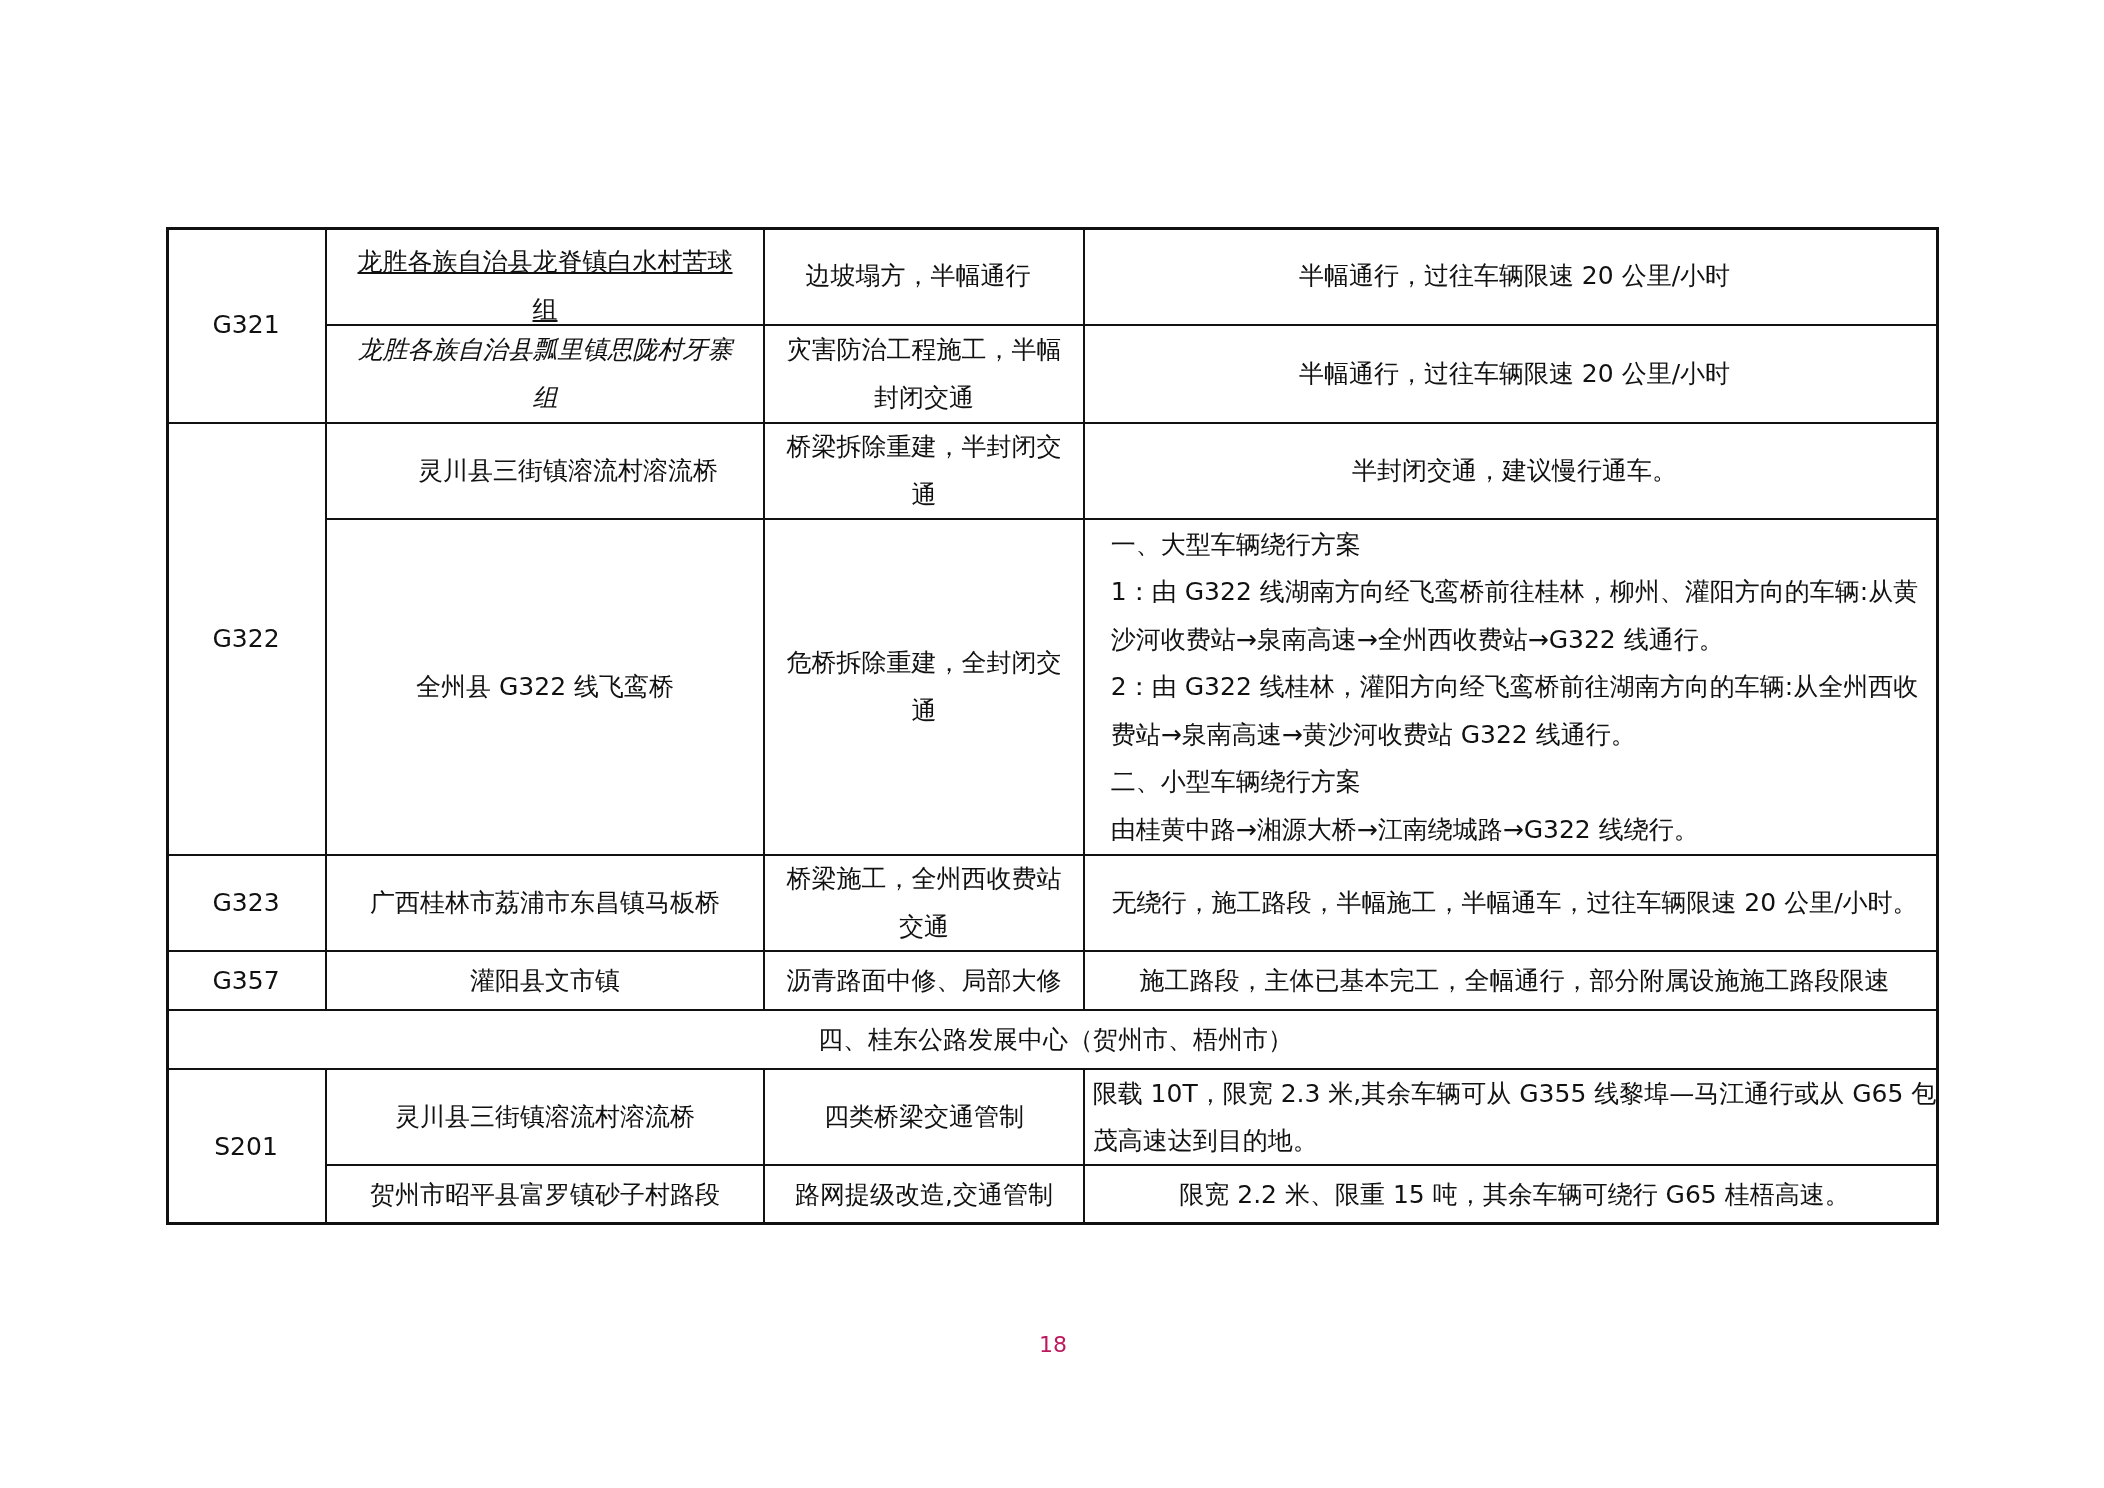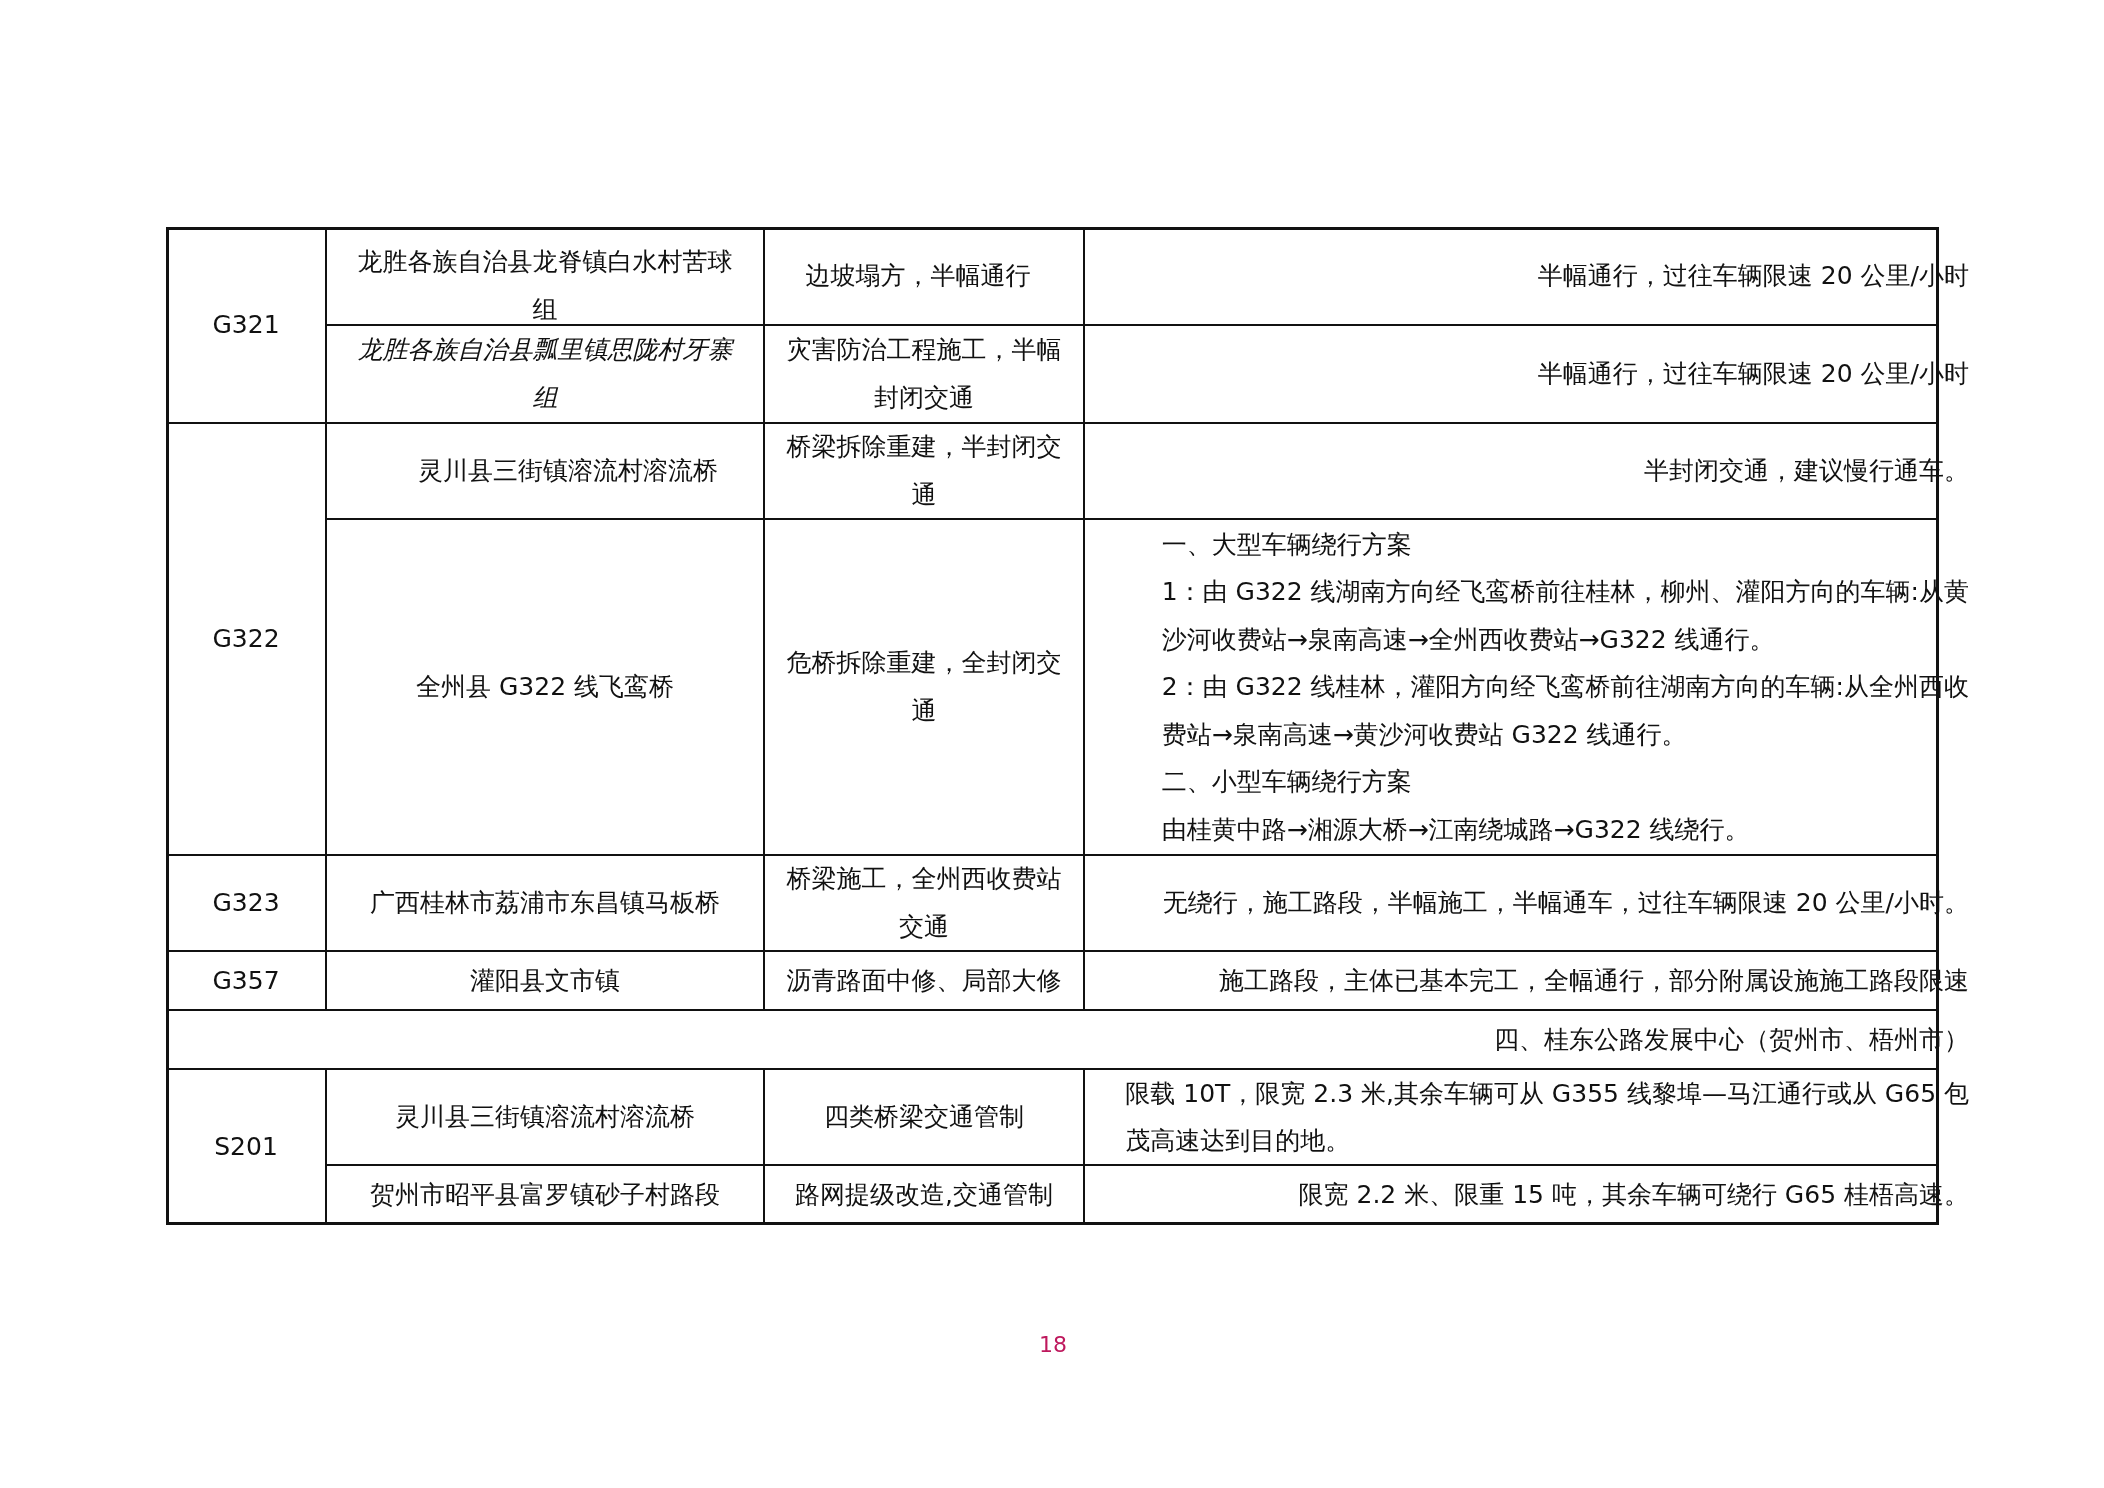--- a/index.html
+++ b/index.html
@@ -3,21 +3,21 @@
 <meta charset="utf-8">
 <style>
   html, body { margin:0; padding:0; background:#ffffff; }
   body { width:2104px; height:1488px; position:relative; overflow:hidden;
          font-family:"DejaVu Sans", "Liberation Sans", sans-serif; color:#111; }
   .page { position:absolute; left:0; top:0; width:2104px; height:1488px; background:#fff; }
   .tbl { position:absolute; left:166px; top:227px; width:1773px; height:998px;
          border:3px solid #111; box-sizing:border-box; }
   .cell { position:absolute; box-sizing:border-box; display:flex; align-items:center;
           justify-content:center; text-align:center; font-size:25px; line-height:48px; padding:0 8px; }
-  .cell.left { justify-content:flex-end; text-align:left; padding-left:14px;margin-left:38px; }
+  .cell.left { justify-content:center; text-align:left; padding-left:14px; }
   .cell .txt { display:block; }
   .hline { position:absolute; height:2px; background:#111; }
   .vline { position:absolute; width:2px; background:#111; }
   .multi { display:block; text-align:left; }
   .multi div { line-height:47.5px; white-space:nowrap; }
   .overflow { white-space:nowrap; }
   .pagenum { position:absolute; left:1000px; top:1332px; width:106px; text-align:center; font-size:22px; color:#be185d; }
 </style>
 </head>
 <body>
@@ -38,21 +38,21 @@
   <div class="vline" style="left:763px; top:227px; height:783px;"></div>
   <div class="vline" style="left:1083px; top:227px; height:783px;"></div>
 
   <div class="vline" style="left:325px; top:1069px; height:156px;"></div>
   <div class="vline" style="left:763px; top:1069px; height:156px;"></div>
   <div class="vline" style="left:1083px; top:1069px; height:156px;"></div>
 
   <div class="cell" style="left:166px; top:227px; width:160px; height:196px;">
     <span class="txt">G321</span>
   </div>
-  <div class="cell" style="left:326px; top:227px; width:438px; height:118px;">
+  <div class="cell" style="left:326px; top:227px; width:438px; height:118px;text-decoration:underline;">
     <span class="txt">
       <span style="display:block">龙胜各族自治县龙脊镇白水村苦球</span>
       <span style="display:block">组</span>
     </span>
   </div>
   <div class="cell" style="left:764px; top:227px; width:308px; height:98px;">
     <span class="txt">边坡塌方，半幅通行</span>
   </div>
   <div class="cell left" style="left:1084px; top:227px; width:855px; height:98px;">
     <span class="txt">半幅通行，过往车辆限速 20 公里/小时</span>

